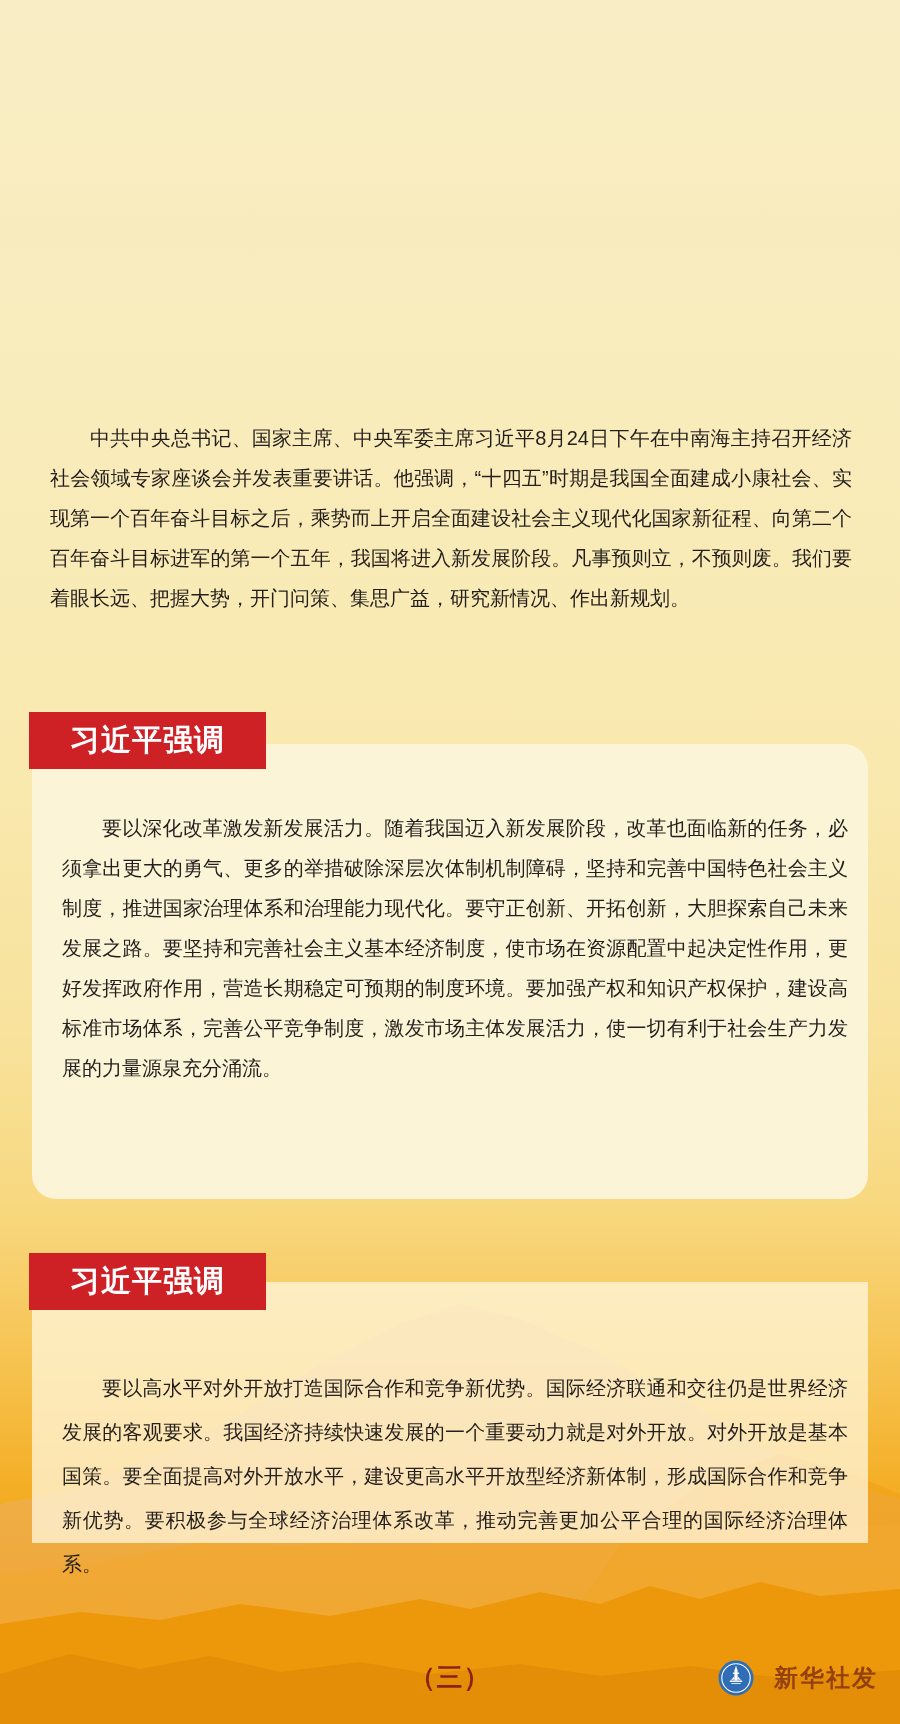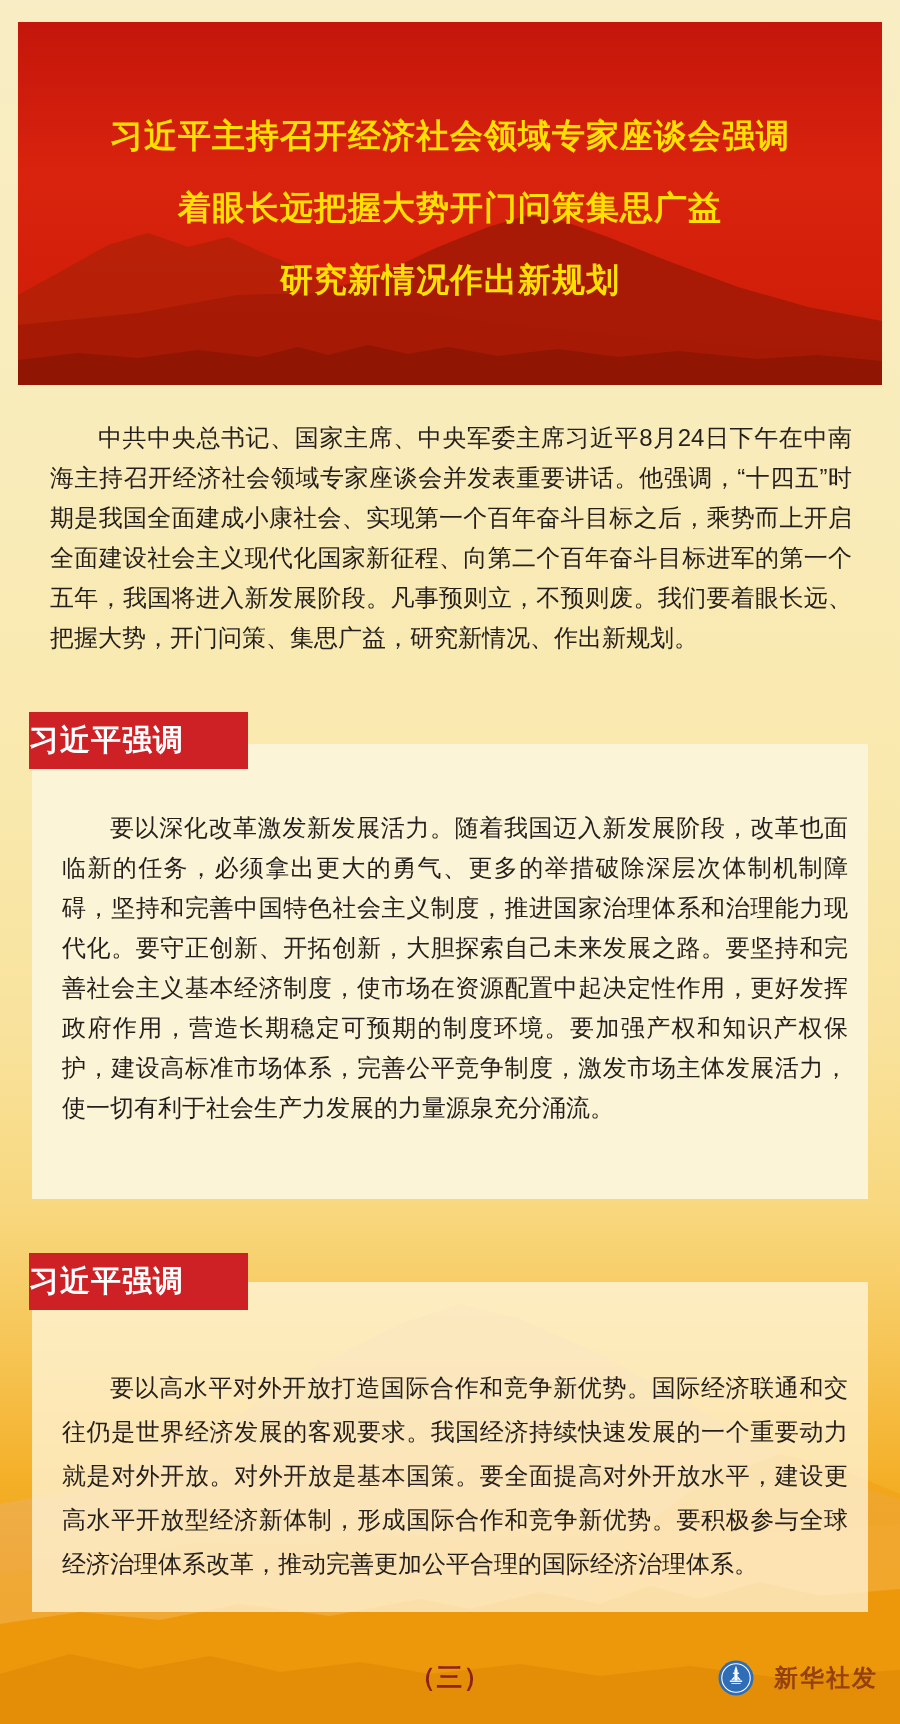--- a/index.html
+++ b/index.html
@@ -35,46 +35,47 @@
     font-size:33px;font-weight:bold;
     line-height:72px;letter-spacing:1px;
     white-space:nowrap;
   }
   
   .intro{
     position:absolute;left:50px;top:418px;width:802px;z-index:1;
   }
   .intro p, .section-body p{
     margin:0;color:var(--body-text,#241f1c);
-    font-size:24px;line-height:40px;
+    font-size:20px;line-height:40px;
     text-align:justify;text-indent:2em;
   }
   
   .badge{
-    position:absolute;left:29px;width:219px;height:57px;z-index:4;
+    position:absolute;left:29px;width:237px;height:57px;z-index:4;
     background:var(--badge-red,#cd2126);
-    display:flex;align-items:center;justify-content:flex-start;
+    display:flex;align-items:center;justify-content:center;
   }
   .badge span{
     color:#fff;font-size:30px;font-weight:bold;letter-spacing:1px;
     white-space:nowrap;
   }
   .badge-1{top:712px;}
   .badge-2{top:1253px;}
   .content-box{
     position:absolute;left:32px;width:836px;z-index:2;
     box-sizing:border-box;
   }
   .box-1{
     top:744px;height:455px;
     background:var(--box1-bg,#fcf4d7);
     padding:64px 20px 0 30px;
+    border-radius:24px;
   }
   .box-2{
-    top:1282px;height:330px;
+    top:1282px;height:261px;
     background:var(--box2-bg,rgba(255,247,222,0.75));
     padding:84px 20px 0 30px;
   }
   .box-2 p{line-height:44px;}
   
   .bottom-mountains{
     position:absolute;left:0;bottom:0;width:900px;height:430px;z-index:0;
   }
   
   .footer-page{
@@ -99,32 +100,20 @@
 <div class="page">
 
   <svg class="bottom-mountains" viewBox="0 0 900 430" preserveAspectRatio="none" aria-hidden="true">
     <path fill="#eab072" opacity="0.45" d="M0,210 L80,195 L160,160 L240,120 L320,70 L400,30 L460,10 L520,25 L600,60 L680,105 L760,150 L830,185 L900,205 L900,430 L0,430 Z"></path>
     <path fill="#ef9d12" opacity="0.5" d="M520,430 L560,340 L620,250 L700,190 L780,160 L840,175 L900,200 L900,430 Z"></path>
     <path fill="#f2a830" opacity="0.6" d="M0,280 L100,268 L200,248 L300,252 L380,238 L460,246 L540,230 L620,240 L700,225 L780,238 L900,230 L900,430 L0,430 Z"></path>
     <path fill="#ec9708" opacity="0.95" d="M0,330 L80,318 L160,326 L240,310 L330,322 L420,305 L470,315 L540,298 L600,310 L650,292 L700,305 L760,288 L820,302 L900,295 L900,430 L0,430 Z"></path>
     <path fill="#e18d05" opacity="0.9" d="M0,380 L70,360 L140,375 L210,362 L280,378 L360,368 L430,380 L520,370 L600,382 L690,372 L780,384 L900,376 L900,430 L0,430 Z"></path>
   </svg>
 
-  <div class="banner">
-    <svg class="banner-mountains" viewBox="0 0 864 210" preserveAspectRatio="none" aria-hidden="true">
-      <path fill="#b02008" opacity="0.8" d="M0,120 L40,98 L90,70 L130,58 L170,72 L210,62 L250,80 L300,100 L340,118 L380,132 L430,142 L500,150 L600,160 L720,170 L864,178 L864,210 L0,210 Z"></path>
-      <path fill="#a51a05" opacity="0.95" d="M0,150 L120,138 L220,120 L300,118 L360,100 L420,72 L470,52 L510,40 L545,46 L590,62 L650,86 L720,112 L790,132 L864,146 L864,210 L0,210 Z"></path>
-      <path fill="#8e1503" opacity="0.9" d="M0,185 L60,178 L120,183 L180,175 L240,182 L280,172 L310,180 L350,170 L390,179 L430,172 L480,181 L540,174 L600,182 L660,176 L740,184 L800,180 L864,186 L864,210 L0,210 Z"></path>
-    </svg>
-    <div class="banner-title">
-      <div class="t-line">习近平主持召开经济社会领域专家座谈会强调</div>
-      <div class="t-line">着眼长远把握大势开门问策集思广益</div>
-      <div class="t-line">研究新情况作出新规划</div>
-    </div>
-  </div>
 
   <div class="intro">
     <p>中共中央总书记、国家主席、中央军委主席习近平8月24日下午在中南海主持召开经济社会领域专家座谈会并发表重要讲话。他强调，“十四五”时期是我国全面建成小康社会、实现第一个百年奋斗目标之后，乘势而上开启全面建设社会主义现代化国家新征程、向第二个百年奋斗目标进军的第一个五年，我国将进入新发展阶段。凡事预则立，不预则废。我们要着眼长远、把握大势，开门问策、集思广益，研究新情况、作出新规划。</p>
   </div>
 
   <div class="badge badge-1">
     <span>习近平强调</span>
   </div>
   <div class="content-box box-1 section-body">
     <p>要以深化改革激发新发展活力。随着我国迈入新发展阶段，改革也面临新的任务，必须拿出更大的勇气、更多的举措破除深层次体制机制障碍，坚持和完善中国特色社会主义制度，推进国家治理体系和治理能力现代化。要守正创新、开拓创新，大胆探索自己未来发展之路。要坚持和完善社会主义基本经济制度，使市场在资源配置中起决定性作用，更好发挥政府作用，营造长期稳定可预期的制度环境。要加强产权和知识产权保护，建设高标准市场体系，完善公平竞争制度，激发市场主体发展活力，使一切有利于社会生产力发展的力量源泉充分涌流。</p>

